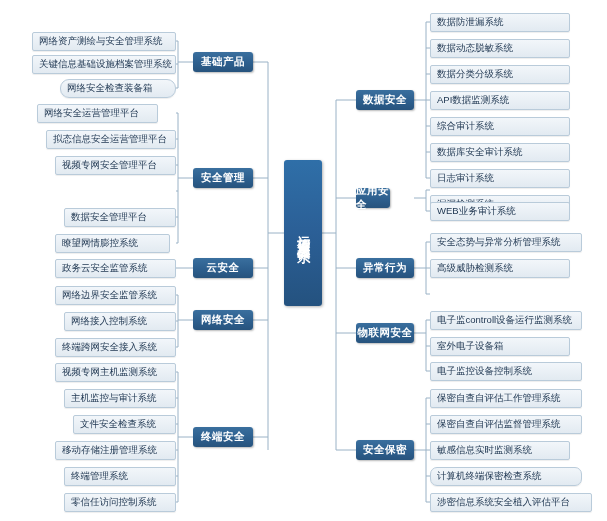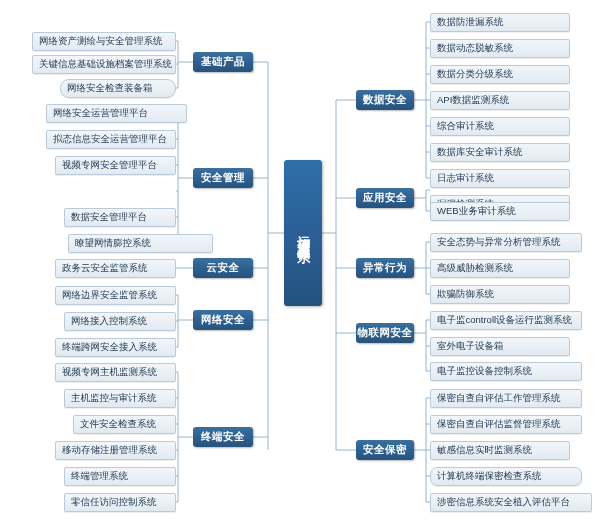--- a/index.html
+++ b/index.html
@@ -188,59 +188,58 @@
   <div class="cat" style="left:193px; top:52px; width:60px;">基础产品</div>
   <div class="cat" style="left:193px; top:168px; width:60px;">安全管理</div>
   <div class="cat" style="left:193px; top:258px; width:60px;">云安全</div>
   <div class="cat" style="left:193px; top:310px; width:60px;">网络安全</div>
   <div class="cat" style="left:193px; top:427px; width:60px;">终端安全</div>
 
   <div class="leaf left" style="left:32px; top:32px; width:144px;">网络资产测绘与安全管理系统</div>
   <div class="leaf left" style="left:32px; top:55px; width:144px;">关键信息基础设施档案管理系统</div>
   <div class="leaf left" style="left:60px; top:79px; width:116px;border-radius:9px;">网络安全检查装备箱</div>
 
-  <div class="leaf left" style="left:46px; top:104px; width:141px;">网络安全运营管理平台</div>
+  <div class="leaf left" style="left:37px; top:104px; width:121px;">网络安全运营管理平台</div>
   <div class="leaf left" style="left:46px; top:130px; width:130px;">拟态信息安全运营管理平台</div>
   <div class="leaf left" style="left:55px; top:156px; width:121px;">视频专网安全管理平台</div>
   <div class="leaf left" style="left:64px; top:208px; width:112px;">数据安全管理平台</div>
-  <div class="leaf left" style="left:55px; top:234px; width:145px;margin-left:13px;">瞭望网情膨控系统</div>
+  <div class="leaf left" style="left:55px; top:234px; width:115px;">瞭望网情膨控系统</div>
 
   <div class="leaf left" style="left:55px; top:259px; width:121px;">政务云安全监管系统</div>
 
   <div class="leaf left" style="left:55px; top:286px; width:121px;">网络边界安全监管系统</div>
   <div class="leaf left" style="left:64px; top:312px; width:112px;">网络接入控制系统</div>
   <div class="leaf left" style="left:55px; top:338px; width:121px;">终端跨网安全接入系统</div>
 
   <div class="leaf left" style="left:55px; top:363px; width:121px;">视频专网主机监测系统</div>
   <div class="leaf left" style="left:64px; top:389px; width:112px;">主机监控与审计系统</div>
   <div class="leaf left" style="left:73px; top:415px; width:103px;">文件安全检查系统</div>
   <div class="leaf left" style="left:55px; top:441px; width:121px;">移动存储注册管理系统</div>
   <div class="leaf left" style="left:64px; top:467px; width:112px;">终端管理系统</div>
   <div class="leaf left" style="left:64px; top:493px; width:112px;">零信任访问控制系统</div>
 
   <div class="cat" style="left:356px; top:90px; width:58px;">数据安全</div>
-  <div class="cat" style="left:356px; top:188px; width:58px;">应用安全</div>
+  <div class="cat" style="left:356px; top:188px; width:34px;">应用安全</div>
   <div class="cat" style="left:356px; top:258px; width:58px;">异常行为</div>
   <div class="cat" style="left:356px; top:323px; width:58px;">物联网安全</div>
   <div class="cat" style="left:356px; top:440px; width:58px;">安全保密</div>
 
   <div class="leaf right" style="left:430px; top:13px; width:140px;">数据防泄漏系统</div>
   <div class="leaf right" style="left:430px; top:39px; width:140px;">数据动态脱敏系统</div>
   <div class="leaf right" style="left:430px; top:65px; width:140px;">数据分类分级系统</div>
   <div class="leaf right" style="left:430px; top:91px; width:140px;">API数据监测系统</div>
   <div class="leaf right" style="left:430px; top:117px; width:140px;">综合审计系统</div>
   <div class="leaf right" style="left:430px; top:143px; width:140px;">数据库安全审计系统</div>
   <div class="leaf right" style="left:430px; top:169px; width:140px;">日志审计系统</div>
 
   <div class="leaf right" style="left:430px; top:195px; width:140px;">漏洞检测系统</div>
   <div class="leaf right" style="left:430px; top:202px; width:140px;">WEB业务审计系统</div>
 
   <div class="leaf right" style="left:430px; top:233px; width:152px;">安全态势与异常分析管理系统</div>
   <div class="leaf right" style="left:430px; top:259px; width:140px;">高级威胁检测系统</div>
-  <div class="leaf right" style="left:430px; top:285px; width:140px;">欺骗防御系统</div>
 
   <div class="leaf right" style="left:430px; top:311px; width:152px;">电子监controll设备运行监测系统</div>
   <div class="leaf right" style="left:430px; top:337px; width:140px;">室外电子设备箱</div>
   <div class="leaf right" style="left:430px; top:362px; width:152px;">电子监控设备控制系统</div>
 
   <div class="leaf right" style="left:430px; top:415px; width:152px;">保密自查自评估监督管理系统</div>
   <div class="leaf right" style="left:430px; top:389px; width:152px;">保密自查自评估工作管理系统</div>
   <div class="leaf right" style="left:430px; top:441px; width:140px;">敏感信息实时监测系统</div>
   <div class="leaf right" style="left:430px; top:467px; width:152px;border-radius:7px;">计算机终端保密检查系统</div>
   <div class="leaf right" style="left:430px; top:493px; width:162px;">涉密信息系统安全植入评估平台</div>

